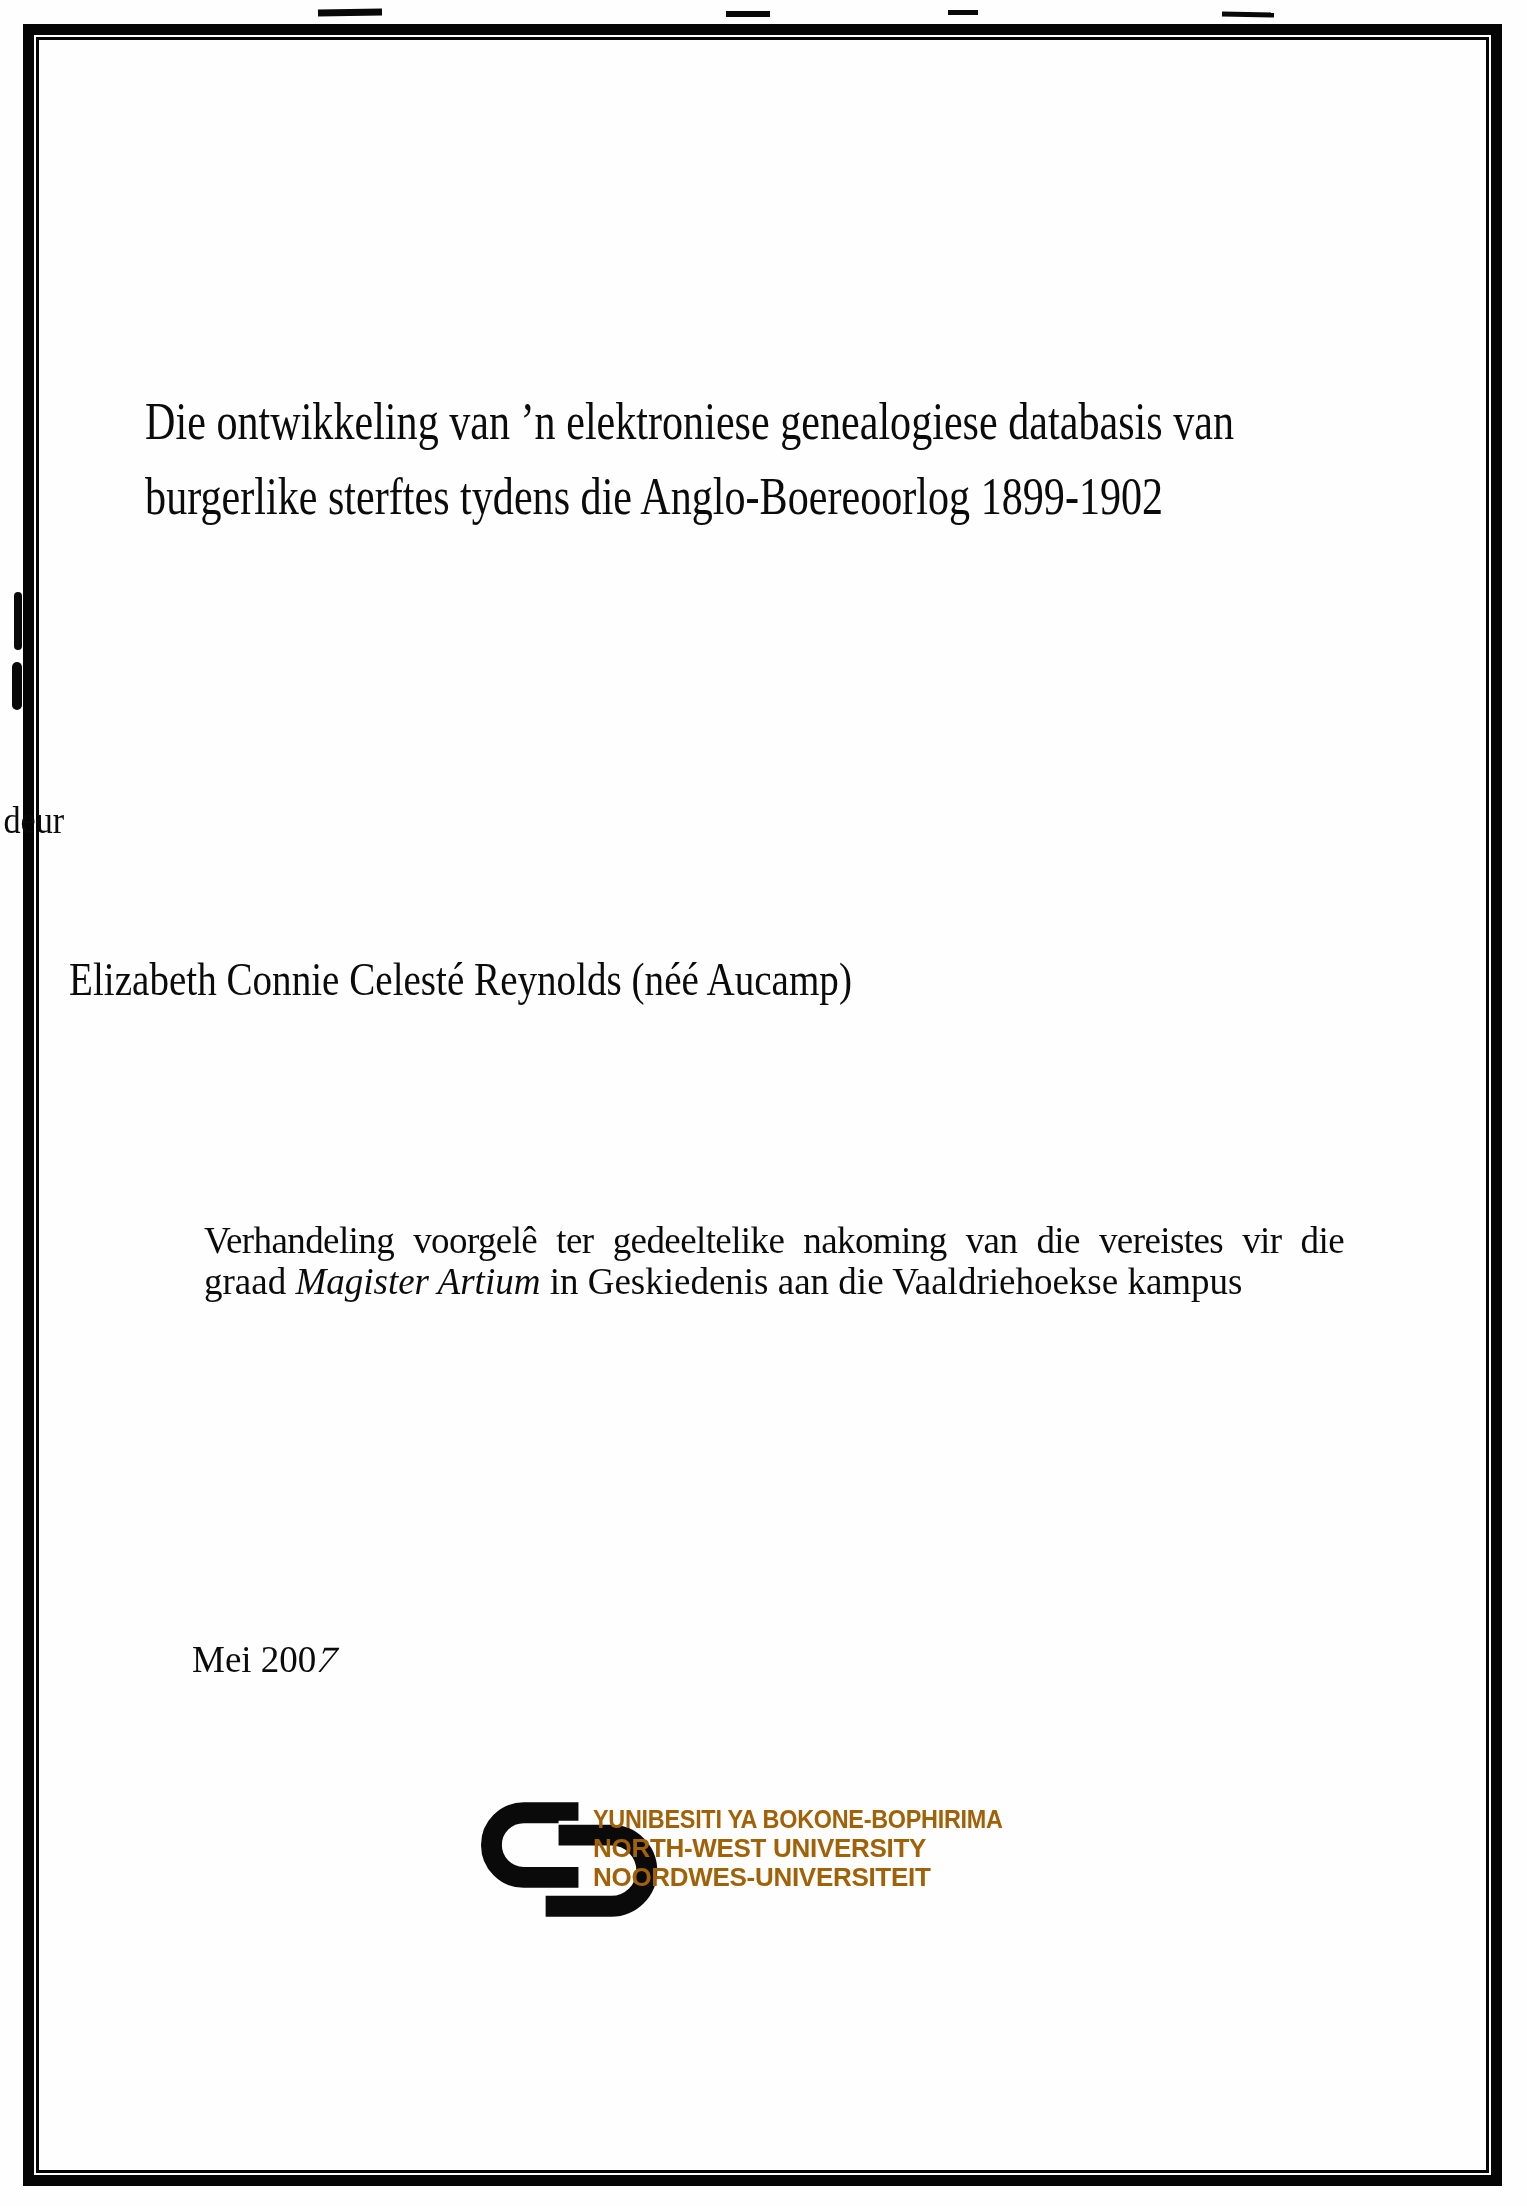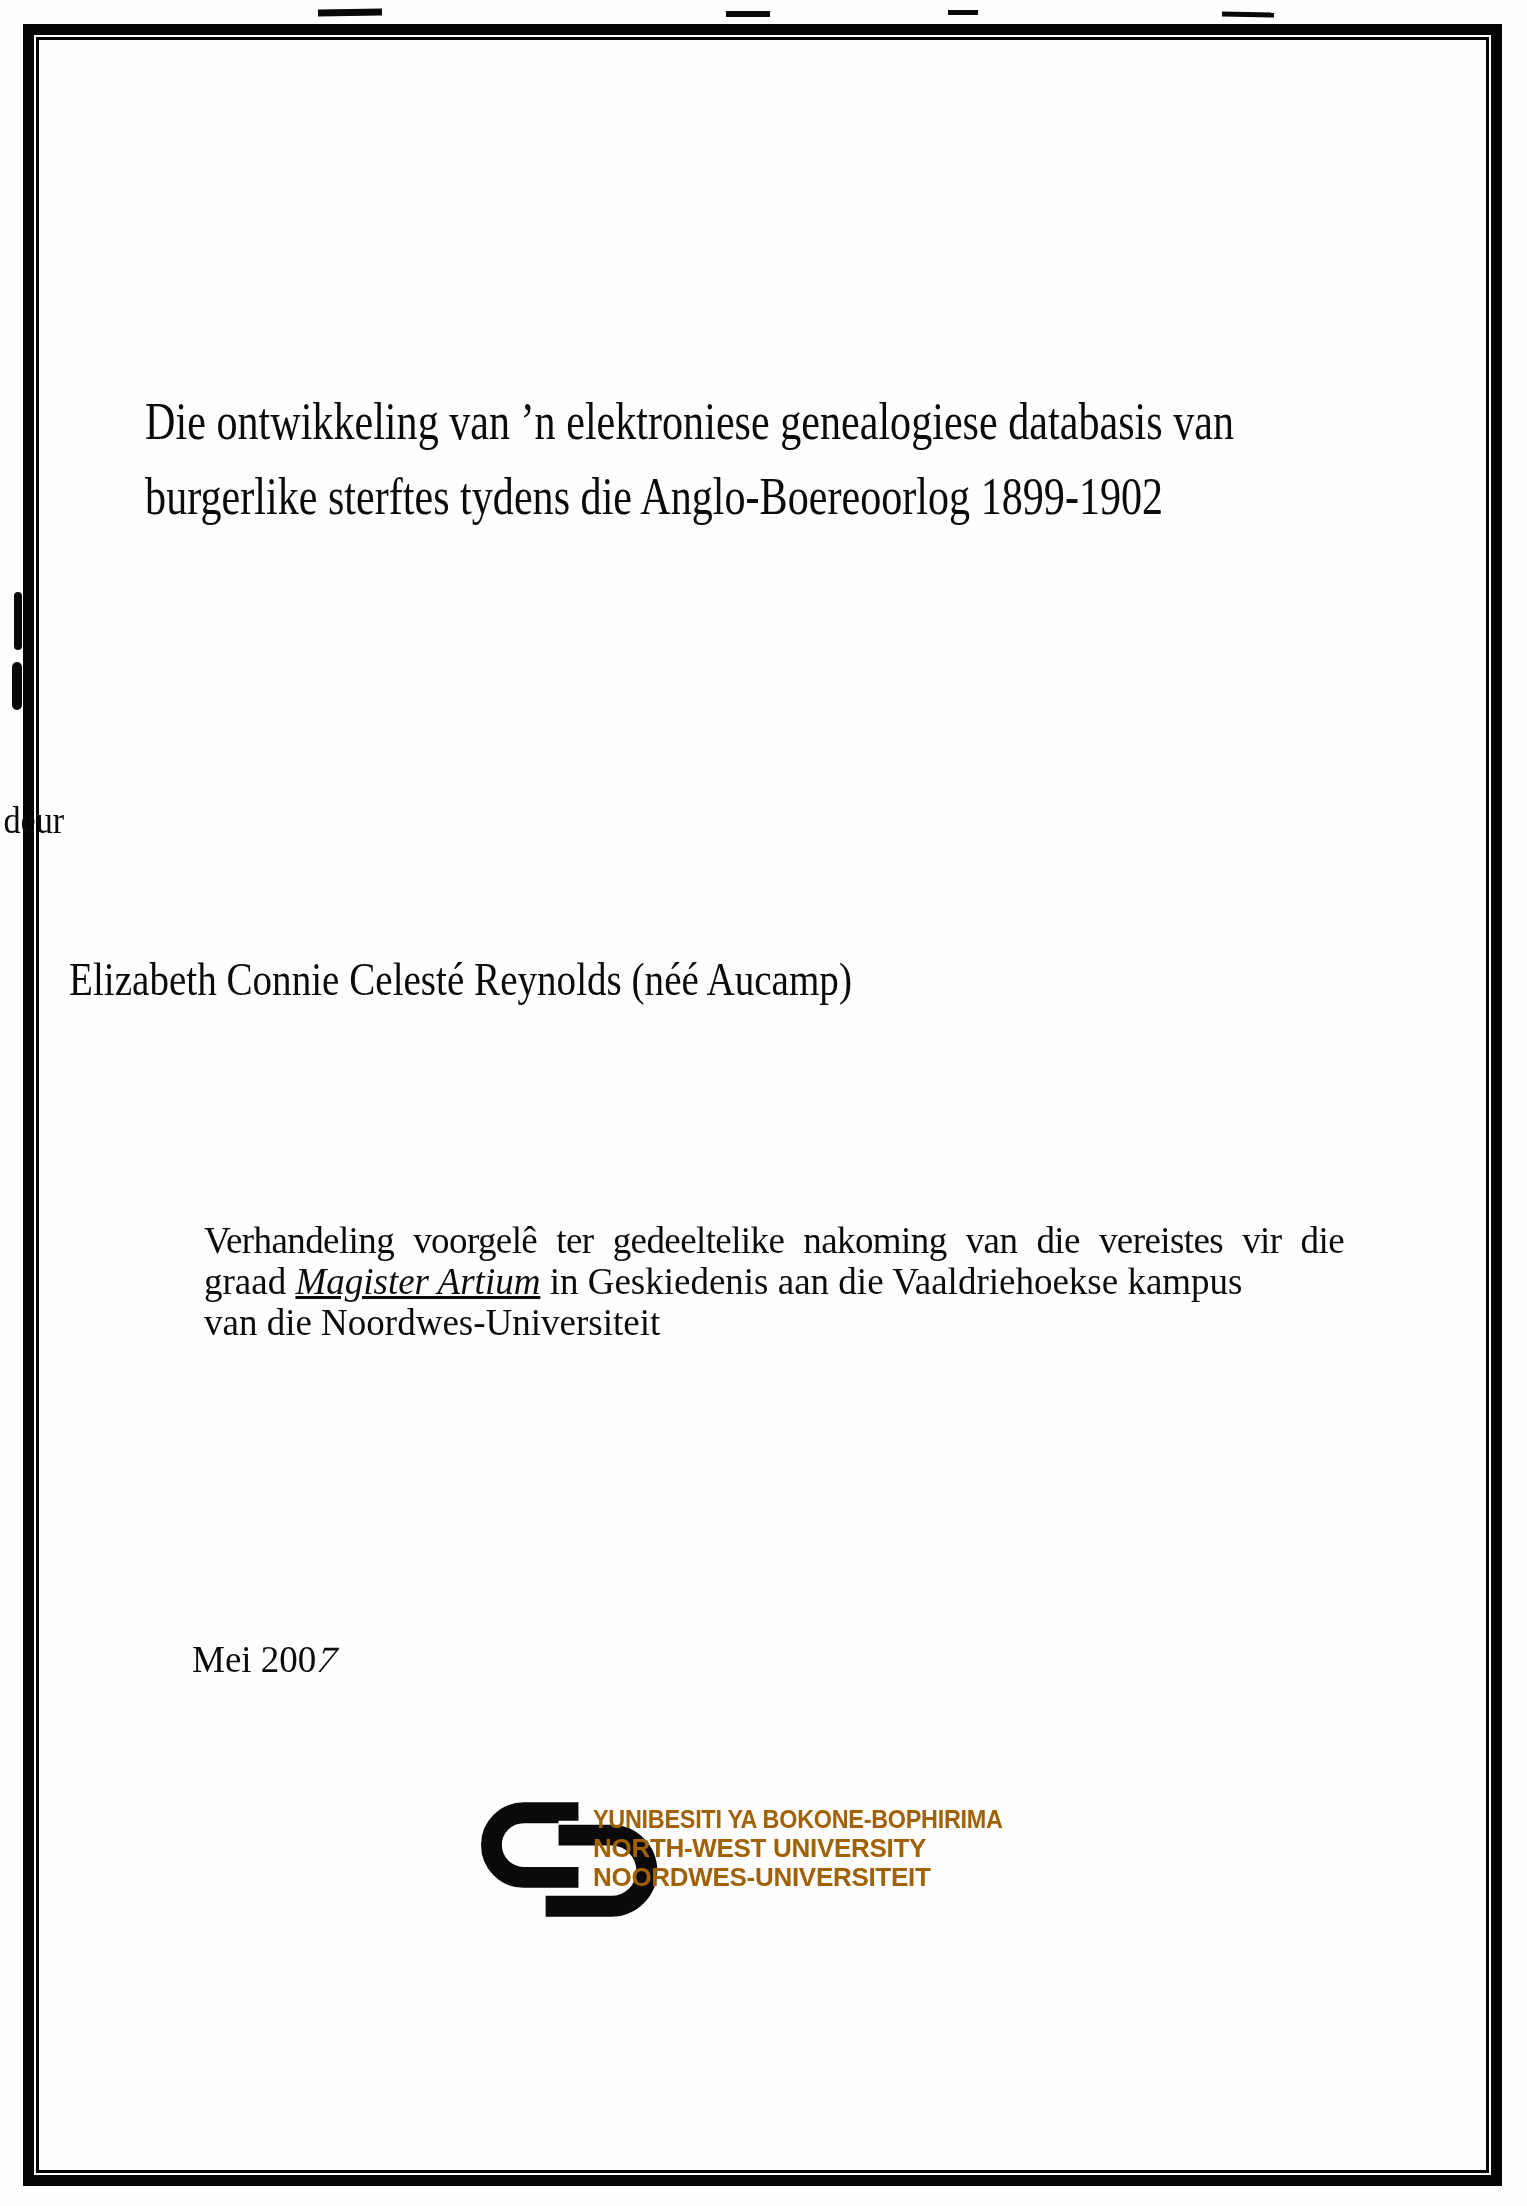--- a/index.html
+++ b/index.html
@@ -33,21 +33,21 @@
   }
   .para .justified{
     text-align:justify;text-align-last:justify;
     letter-spacing:-0.6px;word-spacing:-1px;
   }
   .supervisor{
     position:absolute;left:192px;top:1639px;
     font-size:37px;line-height:42px;
   }
   .date-seven{display:inline-block;transform:skewX(-18deg) translateX(2px);}
-  .it{font-style:italic;text-decoration:underline;}
+  .it{font-style:italic;}
   
   .logo-mark{position:absolute;left:481px;top:1802px;width:177px;height:118px;}
   .logo-text{
     position:absolute;left:593px;top:1805px;
     font-family:"Liberation Sans","DejaVu Sans",sans-serif;
     font-weight:700;font-size:26px;line-height:29px;
     letter-spacing:-0.3px;color:#a16207;white-space:nowrap;
   }
   .logo-text .l1{transform:scaleX(0.9);transform-origin:left center;}
   .logo-text .l2,.logo-text .l3{}
@@ -84,21 +84,20 @@
   <div class="centered byline-deur">
     <span class="t">deur</span>
   </div>
   <div class="centered byline-name">
     <span class="t">Elizabeth Connie Celesté Reynolds (néé Aucamp)</span>
   </div>
 
   <div class="para">
     <div class="justified">Verhandeling voorgelê ter gedeeltelike nakoming van die vereistes vir die</div>
     <div><span>graad </span><span class="it">Magister Artium</span><span> in Geskiedenis aan die Vaaldriehoekse kampus</span></div>
-    <div>van die Noordwes-Universiteit</div>
   </div>
 
   <div class="supervisor">
     <div><span>Mei 200</span><span class="date-seven">7</span></div>
   </div>
 
   <svg class="logo-mark" viewBox="0 0 178 118" aria-hidden="true">
     <path d="M 98 10.5 L 43 10.5 A 32.5 32.5 0 0 0 43 75.5 L 98 75.5" fill="none" stroke="#0a0a0a" stroke-width="21"></path>
     <path d="M 78 33 L 131 33 A 35.75 35.75 0 0 1 131 104.5 L 65 104.5" fill="none" stroke="#fefefe" stroke-width="29"></path>
     <path d="M 78 33 L 131 33 A 35.75 35.75 0 0 1 131 104.5 L 65 104.5" fill="none" stroke="#0a0a0a" stroke-width="21"></path>

